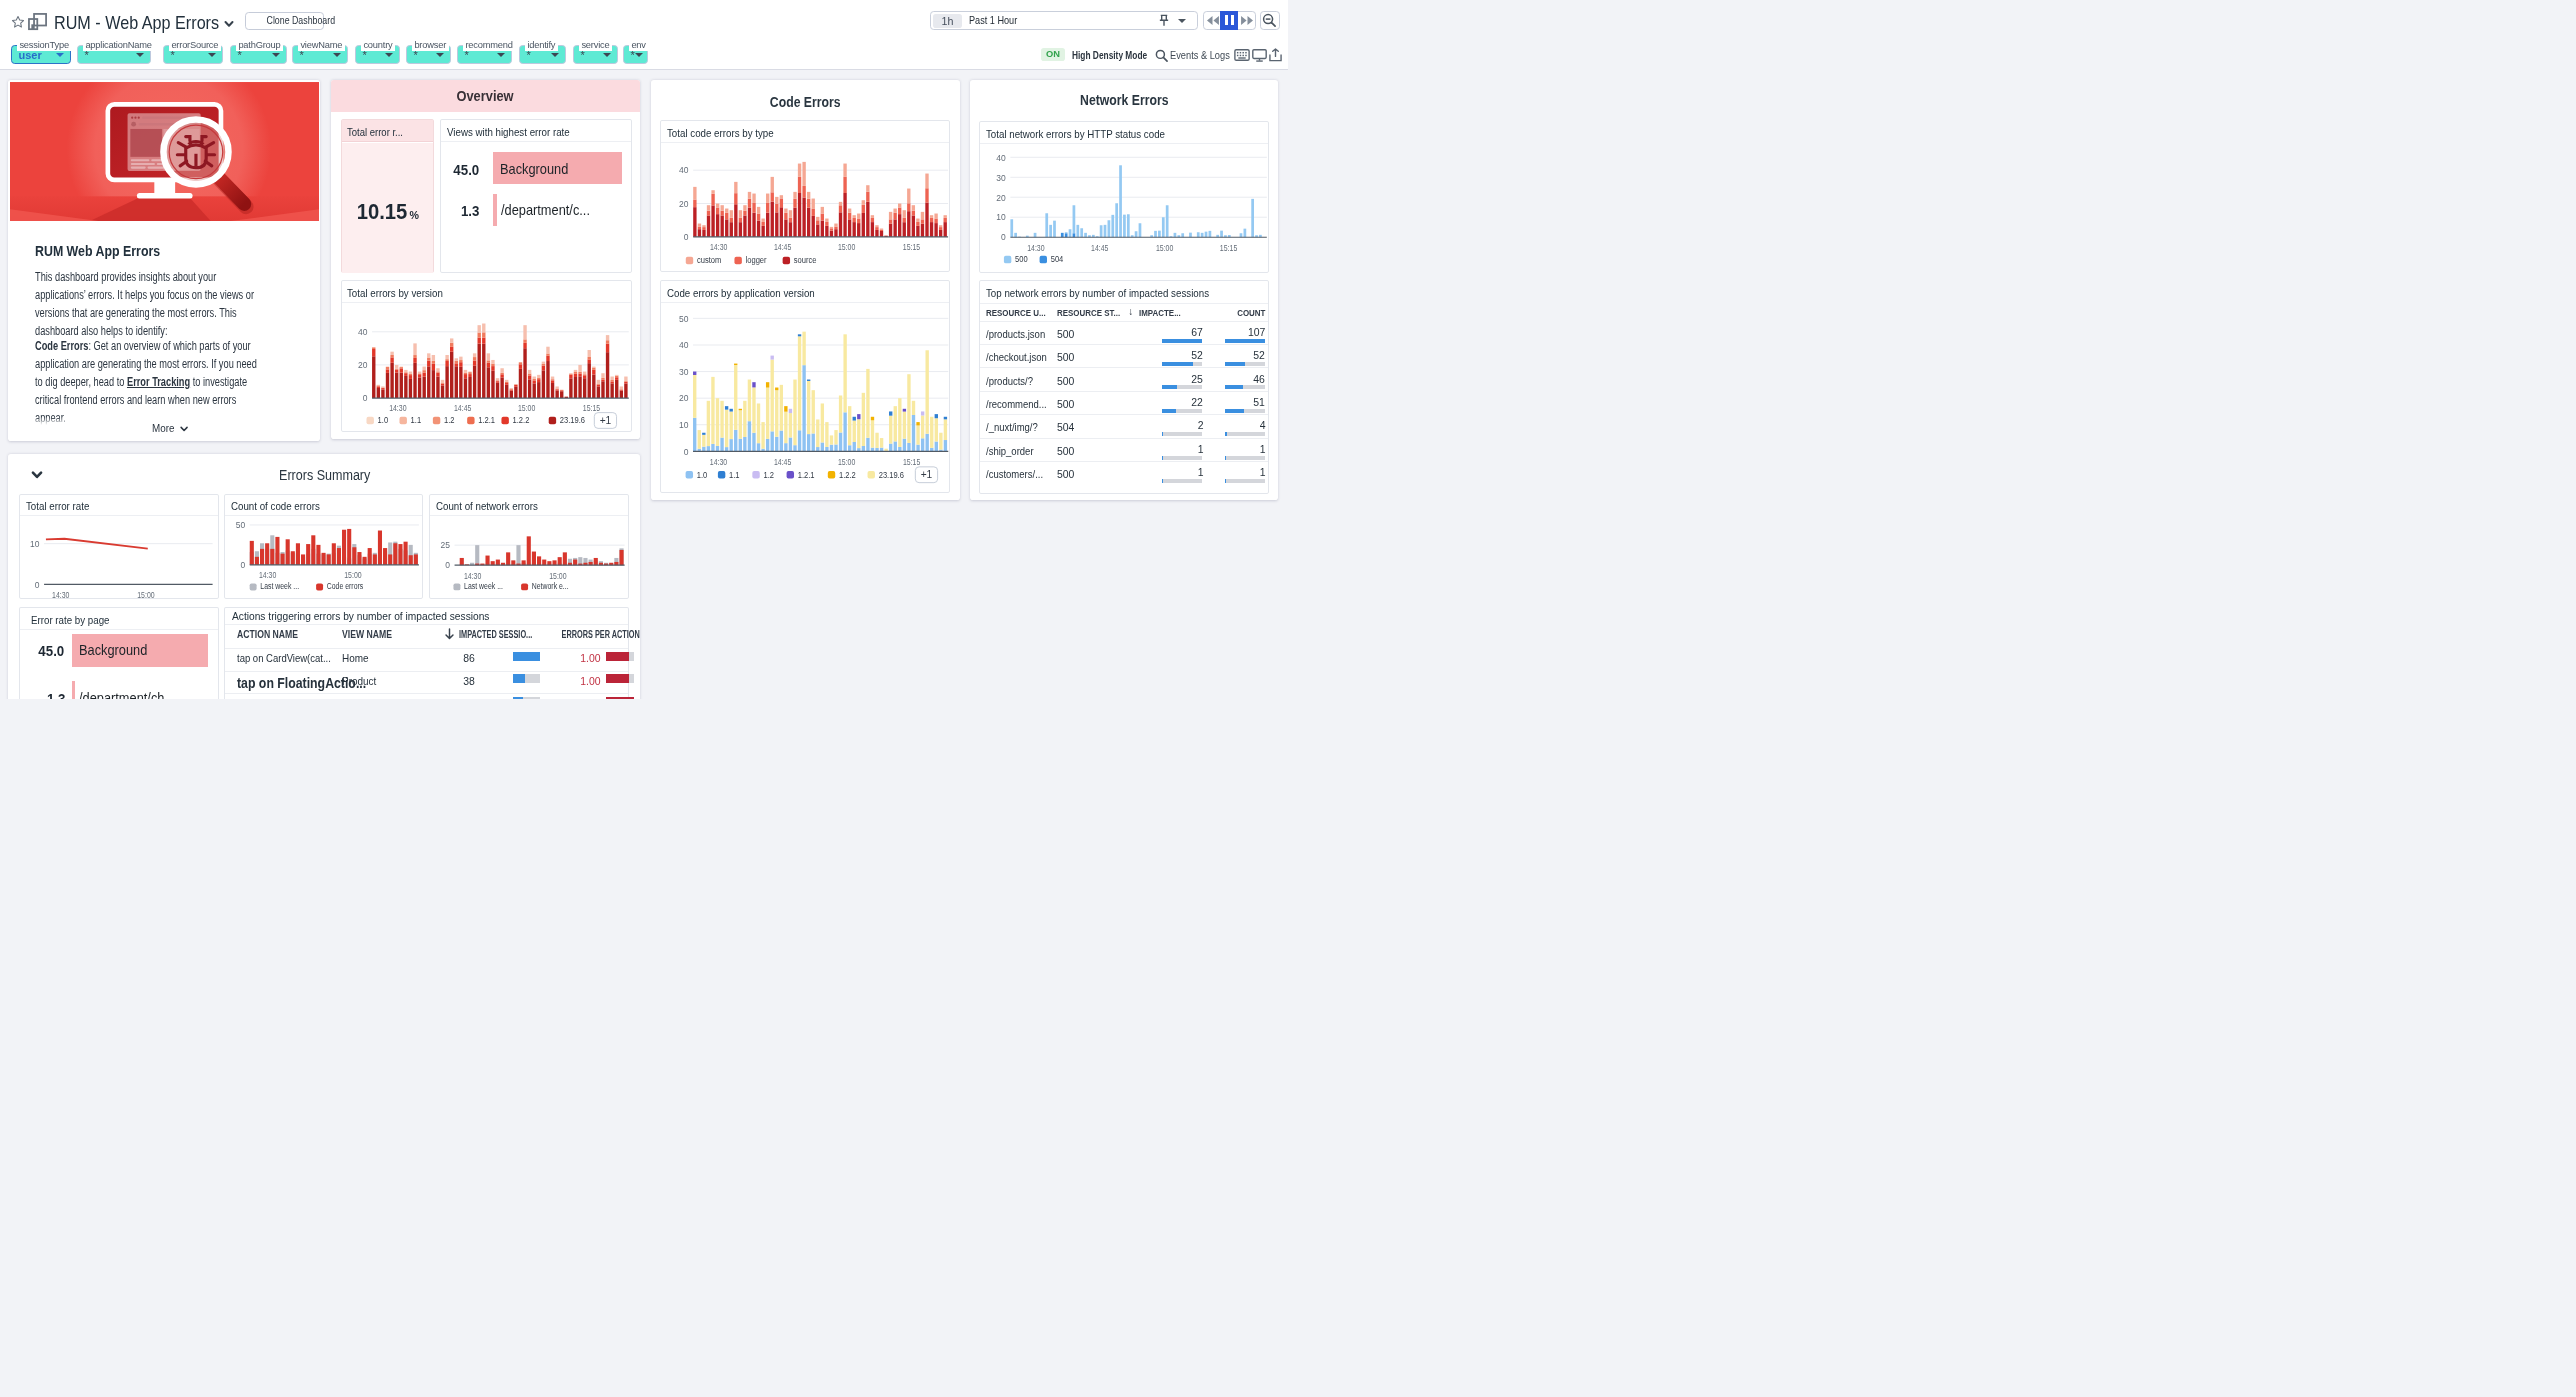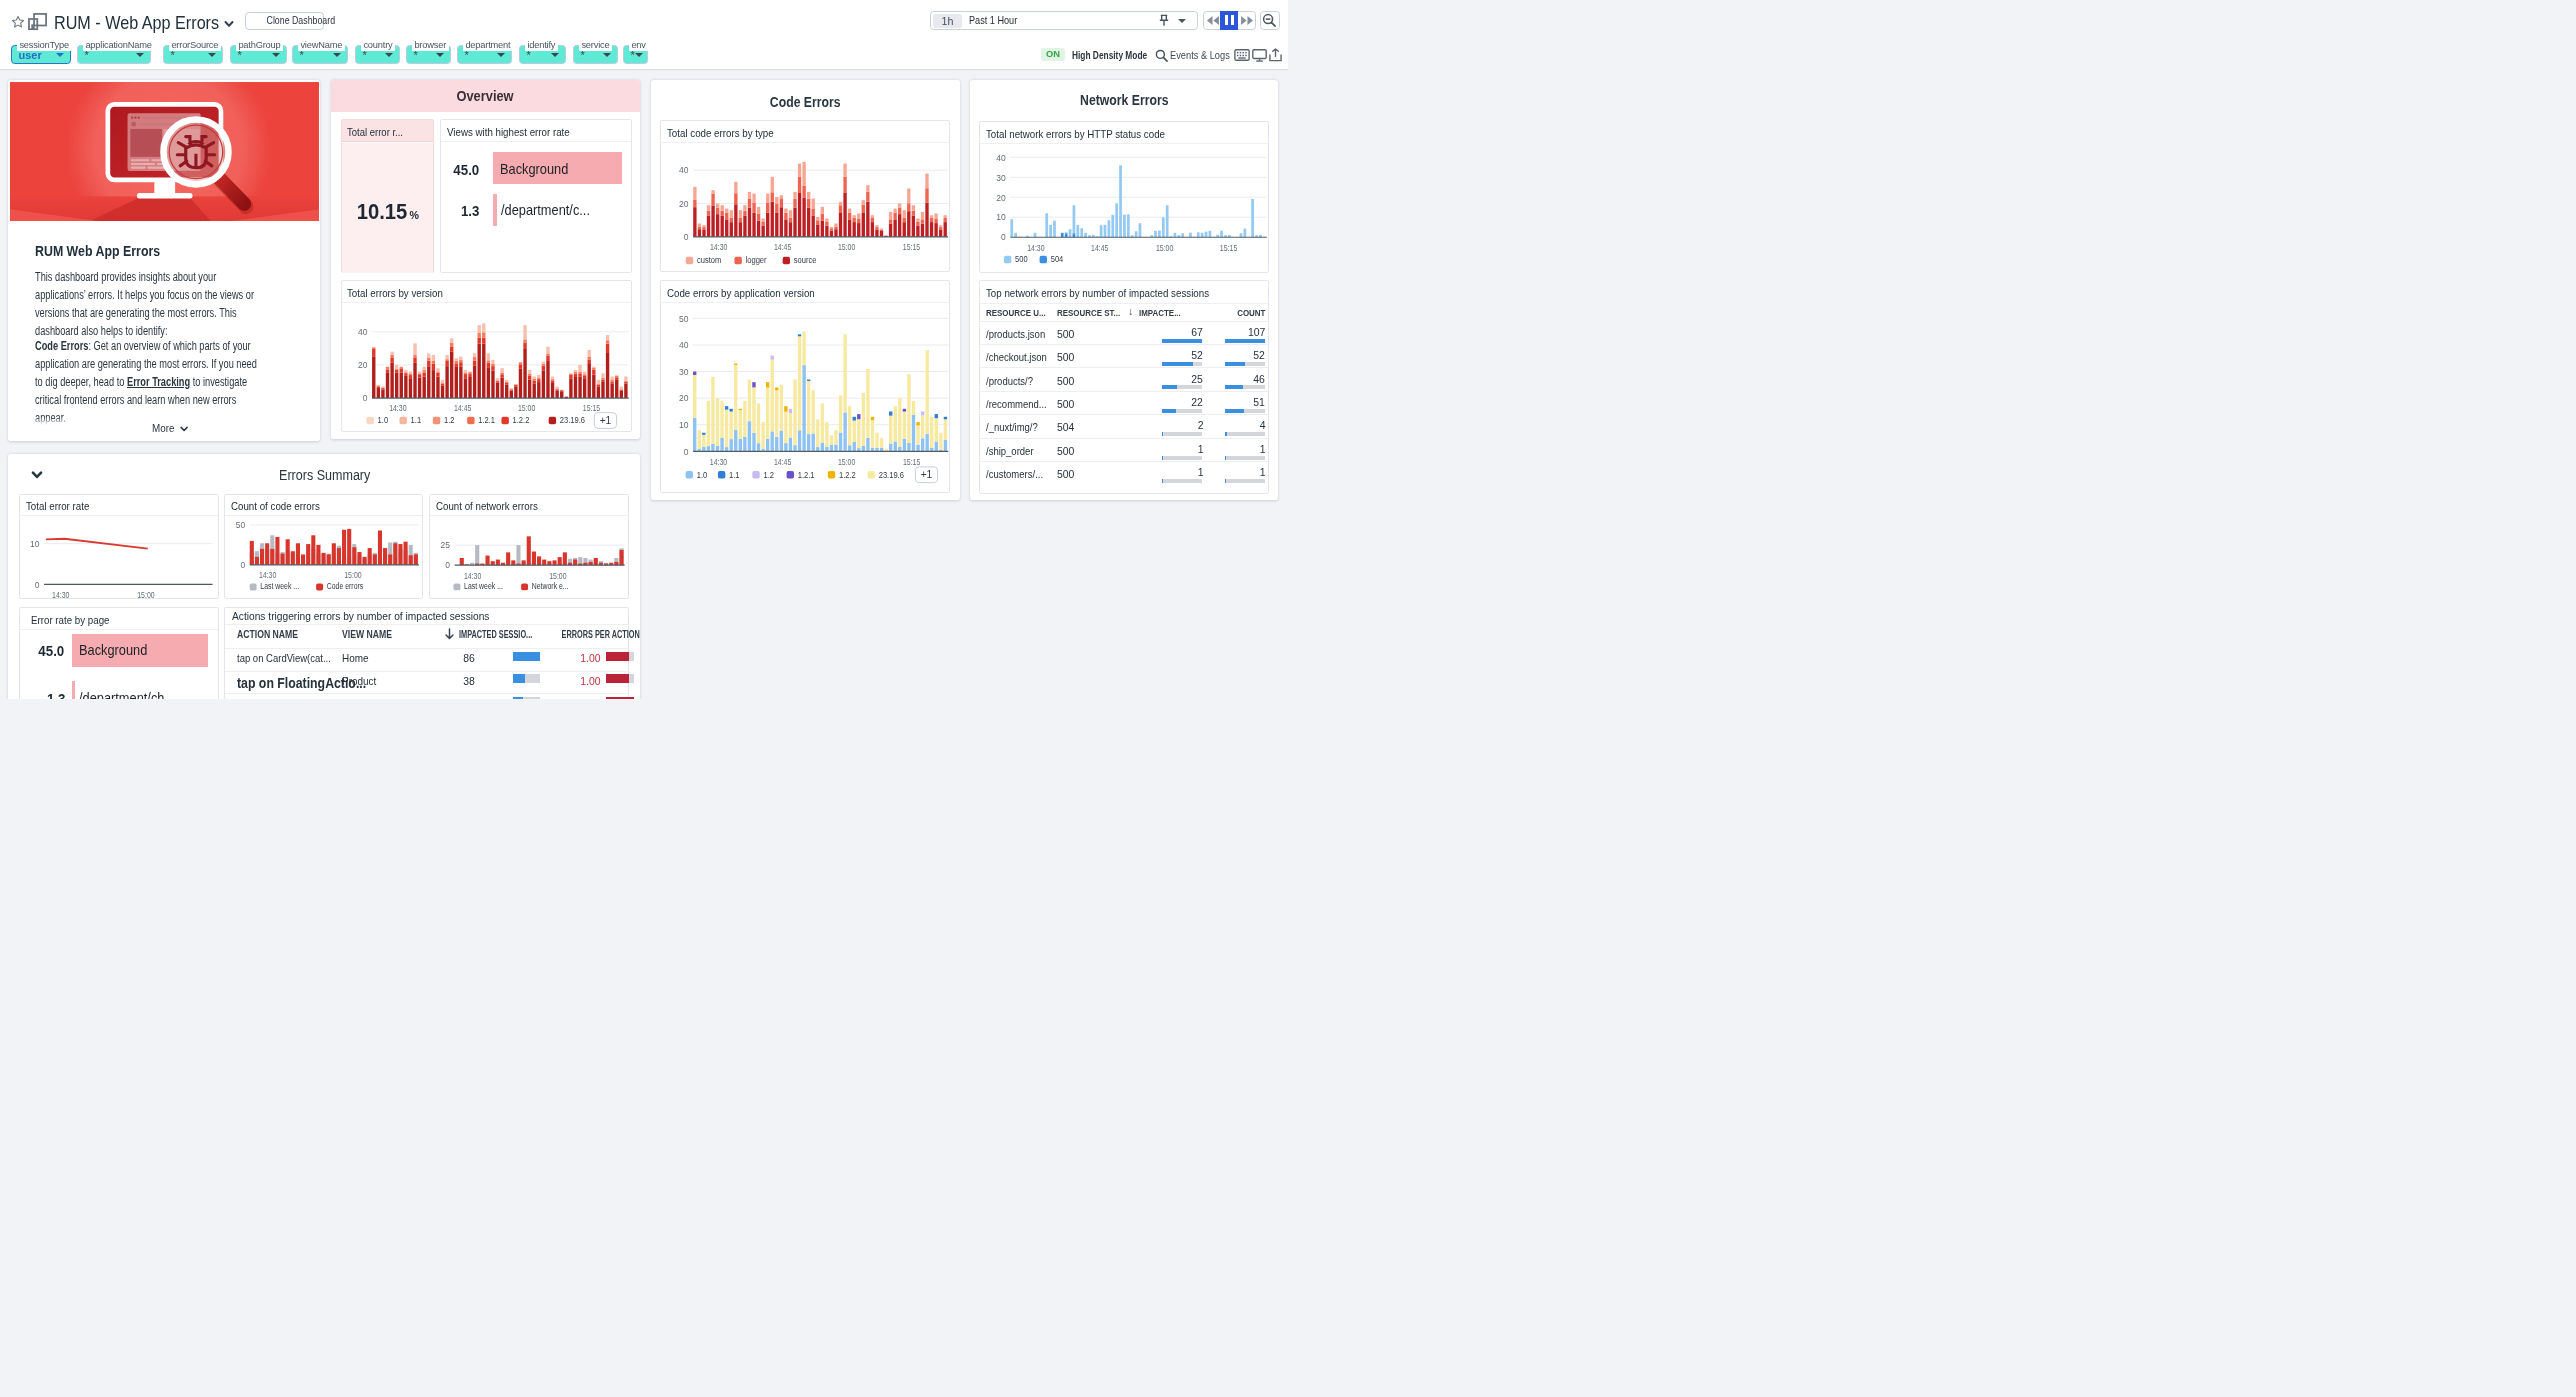--- a/index.html
+++ b/index.html
@@ -81,21 +81,21 @@
       <div class="flab">country</div>
       <div class="fval" style="">*</div>
       <div class="fcar" style=""></div>
     </div>
     <div class="fbox" style="left:406px;top:45px;width:45px;">
       <div class="flab">browser</div>
       <div class="fval" style="">*</div>
       <div class="fcar" style=""></div>
     </div>
     <div class="fbox" style="left:457px;top:45px;width:55px;">
-      <div class="flab">department</div>
+      <div class="flab">recommend</div>
       <div class="fval" style="">*</div>
       <div class="fcar" style=""></div>
     </div>
     <div class="fbox" style="left:519px;top:45px;width:47px;">
       <div class="flab">identify</div>
       <div class="fval" style="">*</div>
       <div class="fcar" style=""></div>
     </div>
     <div class="fbox" style="left:573px;top:45px;width:45px;">
       <div class="flab">service</div>

